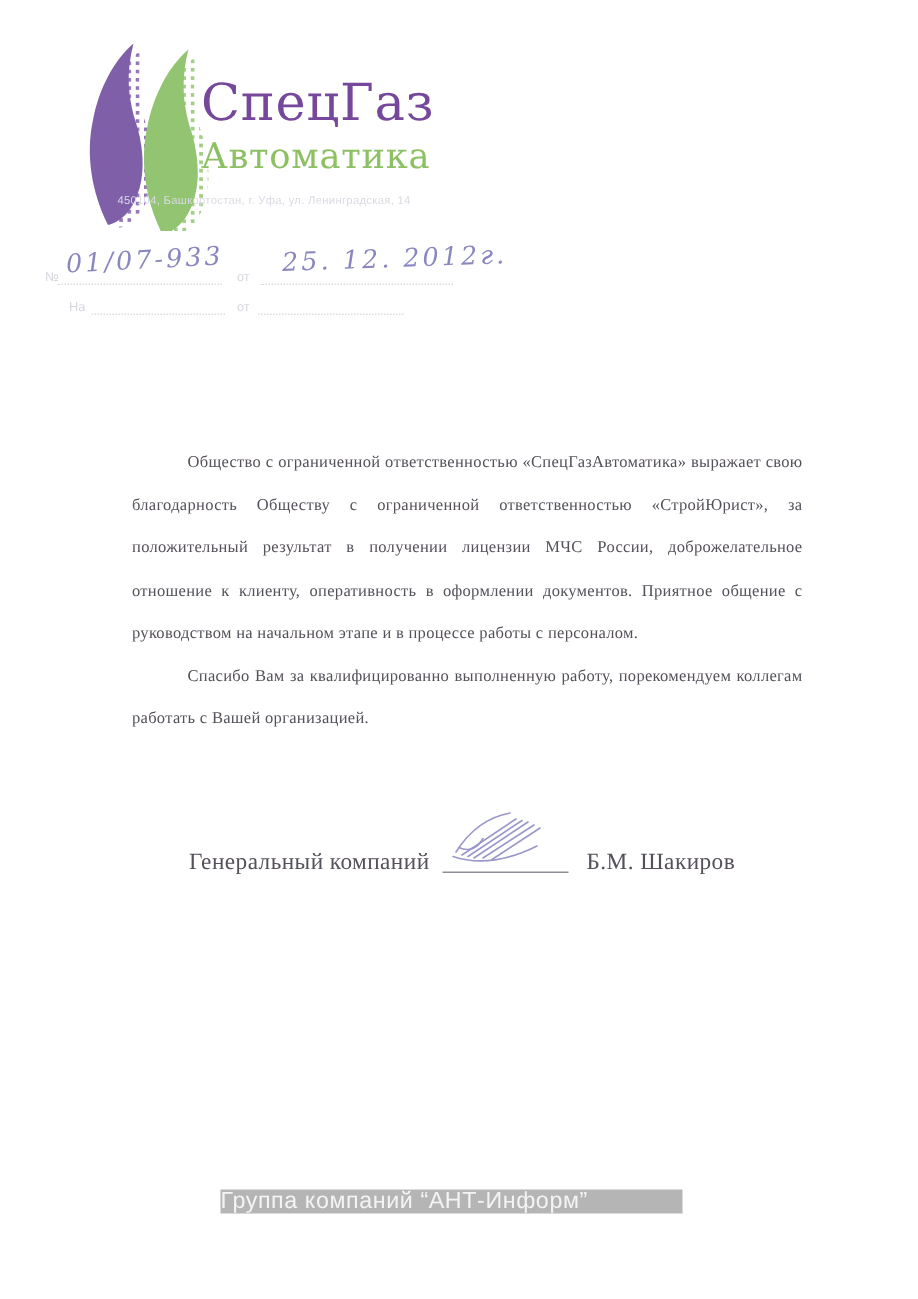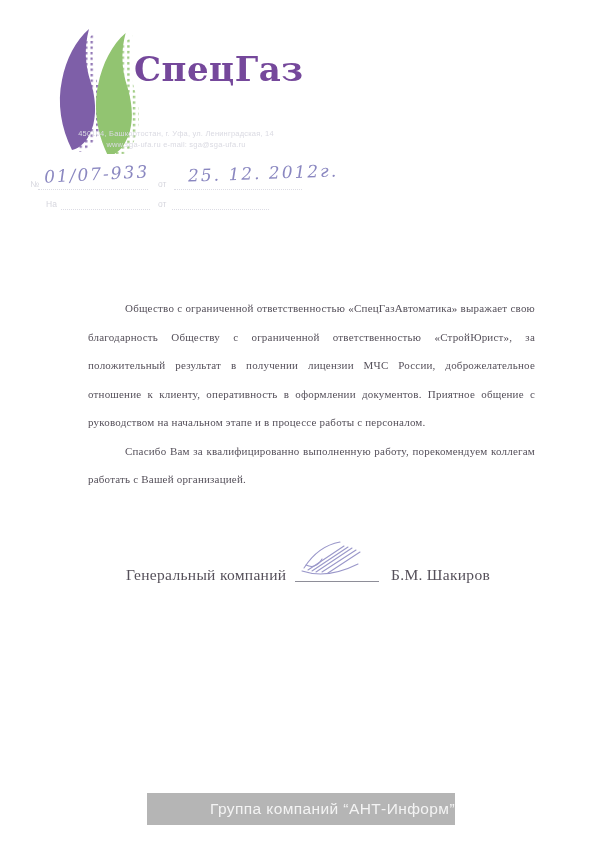--- a/index.html
+++ b/index.html
@@ -20,21 +20,21 @@
     overflow:hidden;
     font-family:"Liberation Serif", serif;
   }
   .abs{position:absolute;}
 
   
   .flames{left:54px;top:24px;width:92px;height:130px;}
   .logo-text{left:134px;top:52px;line-height:1;}
   .logo-line1{
     font-family:"DejaVu Serif", serif;
-    font-weight:700;
+    font-weight:400;
     font-size:34px;
     color:var(--brand-purple);
     letter-spacing:0.5px;
   }
   .logo-line2{
     font-family:"DejaVu Serif", serif;
     font-weight:400;
     font-size:23.5px;
     color:var(--brand-green);
     letter-spacing:0.5px;
@@ -81,23 +81,23 @@
   .body-text p{margin:0;text-indent:37px;}
 
   
   .sig-title{left:126px;top:566px;font-size:15.5px;color:var(--body-text);letter-spacing:0.3px;}
   .sig-scribble{left:298px;top:538px;}
   .sig-line{left:295px;top:581px;width:84px;border-bottom:1px solid #8e8e98;height:0;}
   .sig-name{left:391px;top:566px;font-size:15.5px;color:var(--body-text);letter-spacing:0.3px;}
 
   
   .footer-bar{
-    left:147px;top:793px;width:308px;height:32px;
+    left:147px;top:793px;width:308px;height:16px;
     background:var(--footer-gray);
-    display:flex;align-items:center;justify-content:flex-end;
+    display:flex;align-items:center;justify-content:flex-start;
   }
   .footer-bar span{
     font-family:"Liberation Sans", sans-serif;
     font-size:15.5px;
     color:#f4f4f4;
     letter-spacing:0.4px;
     white-space:nowrap;
   }
 </style>
 </head>
@@ -121,25 +121,25 @@
     </g>
     <g transform="translate(38,8) scale(1.02)">
       <use href="#flameShape" transform="translate(7,2)" fill="url(#dotsG)" opacity="0.85"></use>
       <use href="#flameShape" style="fill:var(--flame-green)"></use>
     </g>
   </svg>
 </div>
 
 <div class="abs logo-text">
   <div class="logo-line1">СпецГаз</div>
+  <div class="logo-line2">Автоматика</div>
 </div>
 
 <div class="abs contacts">
   <div>450104, Башкортостан, г. Уфа, ул. Ленинградская, 14</div>
-  <div>www.sga-ufa.ru  e-mail: sga@sga-ufa.ru</div>
 </div>
 
 <div class="abs tiny-label" style="left:30px;top:179px;">№</div>
 <div class="abs hand" style="left:44px;top:164px;transform:rotate(-3deg);">01/07-933</div>
 <div class="abs dotline" style="left:38px;top:189px;width:110px;"></div>
 <div class="abs tiny-label" style="left:158px;top:179px;">от</div>
 <div class="abs hand" style="left:188px;top:163px;transform:rotate(-2deg);">25. 12. 2012г.</div>
 <div class="abs dotline" style="left:174px;top:189px;width:128px;"></div>
 
 <div class="abs tiny-label" style="left:46px;top:199px;">На</div>

